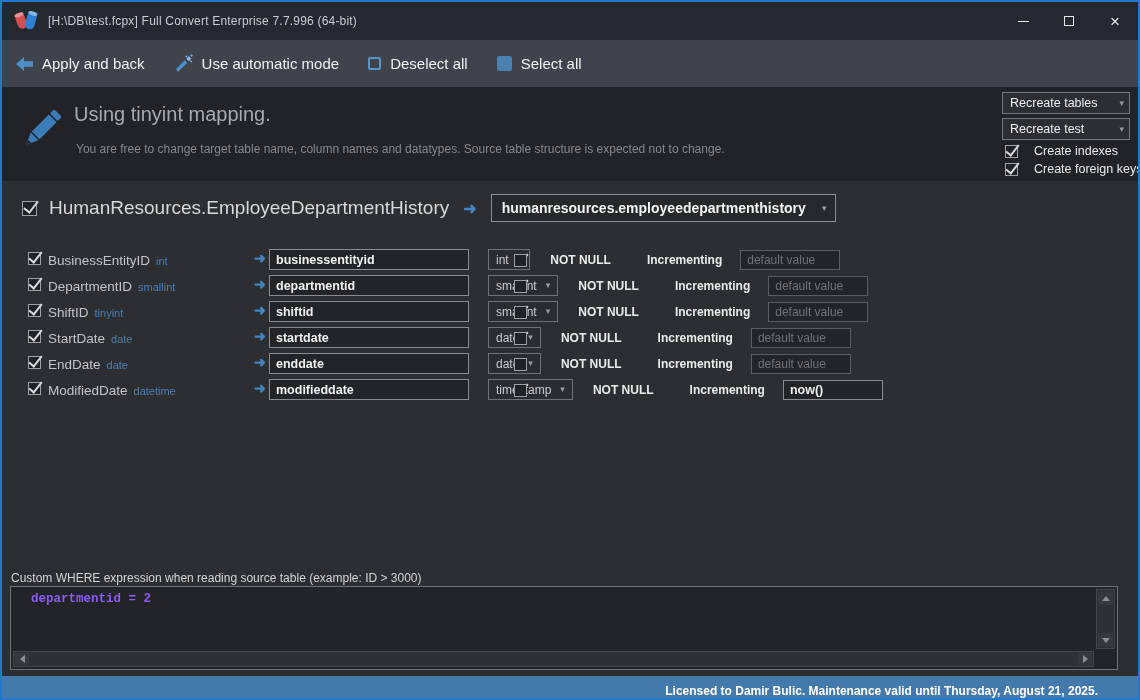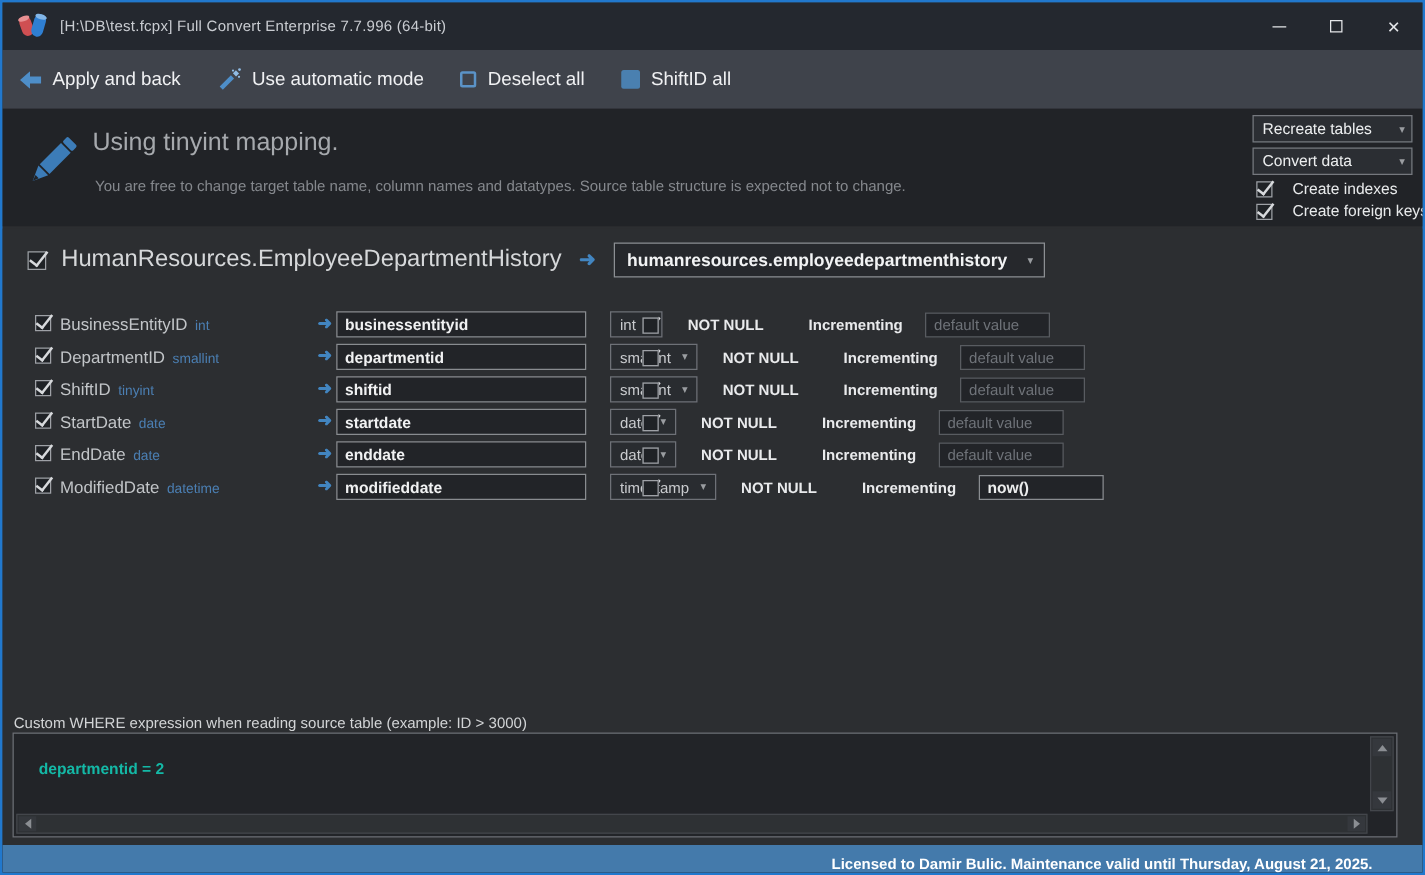--- a/index.html
+++ b/index.html
@@ -103,21 +103,21 @@
   }
   .def-input::placeholder { color:#6f7379; }
   .def-input.has-value { border-color:#898c90; font-weight:600; font-size:12.5px; }
 
   
   .where-label { position:absolute; left:9px; top:388px; font-size:12px; color:#d2d4d6; }
   .where-box {
     position:absolute; left:8px; top:403px; width:1108px; height:84px;
     background:#222428; border:1px solid #6e7177;
   }
-  .where-text { position:absolute; left:20px; top:21px; font-family:Liberation Sans, sans-serif; font-size:12.5px; font-weight:bold; color:#14b8a6; white-space:pre; }
+  .where-text { position:absolute; left:20px; top:5px; font-family:Liberation Mono, monospace; font-size:12.5px; font-weight:bold; color:#8b5cf6; white-space:pre; }
   .vtrack { position:absolute; top:2px; right:2px; bottom:20px; width:19px; background:#2e3134; border:1px solid #43464b; }
   .htrack { position:absolute; left:2px; right:23px; bottom:2px; height:16px; background:#2e3134; border:1px solid #43464b; }
   .sb-btn { position:absolute; background:#35383d; display:flex; align-items:center; justify-content:center; }
   .vtrack .sb-btn { left:1px; width:15px; height:14px; }
   .vtrack .sb-up { top:1px; } .vtrack .sb-down { bottom:1px; }
   .htrack .sb-btn { top:1px; width:14px; height:12px; }
   .htrack .sb-left { left:1px; } .htrack .sb-right { right:1px; }
   .tri-up    { width:0; height:0; border-left:4px solid transparent; border-right:4px solid transparent; border-bottom:5px solid #8b8e93; }
   .tri-down  { width:0; height:0; border-left:4px solid transparent; border-right:4px solid transparent; border-top:5px solid #8b8e93; }
   .tri-left  { width:0; height:0; border-top:4px solid transparent; border-bottom:4px solid transparent; border-right:5px solid #8b8e93; }
@@ -180,21 +180,21 @@
         </svg>
       </span>
       <span class="label">Use automatic mode</span>
     </div>
     <div class="tool-item">
       <span class="icon-box icon-empty-cb"></span>
       <span class="label">Deselect all</span>
     </div>
     <div class="tool-item">
       <span class="icon-box icon-filled-cb"></span>
-      <span class="label">ShiftID all</span>
+      <span class="label">Select all</span>
     </div>
   </div>
 
   <div class="banner">
     <svg class="banner-pencil" width="46" height="50" viewBox="0 0 46 50">
       <g transform="rotate(45 23 25)">
         <rect x="17.5" y="1" width="11" height="6" rx="1.5" fill="#3c7cb8"></rect>
         <rect x="17.5" y="8.5" width="11" height="24" fill="#3c7cb8"></rect>
         <polygon points="17.5,34 28.5,34 23,46" fill="#3c7cb8"></polygon>
         <polygon points="21.2,41 24.8,41 23,46" fill="#212327"></polygon>
@@ -202,21 +202,21 @@
     </svg>
     <div class="banner-title">Using tinyint mapping.</div>
     <div class="banner-sub">You are free to change target table name, column names and datatypes. Source table structure is expected not to change.</div>
 
     <div class="opt-panel">
       <div class="mini-select">
         <span class="txt">Recreate tables</span>
         <span class="caret">▾</span>
       </div>
       <div class="mini-select">
-        <span class="txt">Convert data</span>
+        <span class="txt">Recreate test</span>
         <span class="caret">▾</span>
       </div>
       <div class="opt-cb-row">
         <span class="cb checked"></span>
         <span class="lbl">Create indexes</span>
       </div>
       <div class="opt-cb-row">
         <span class="cb checked"></span>
         <span class="lbl">Create foreign keys</span>
       </div>

